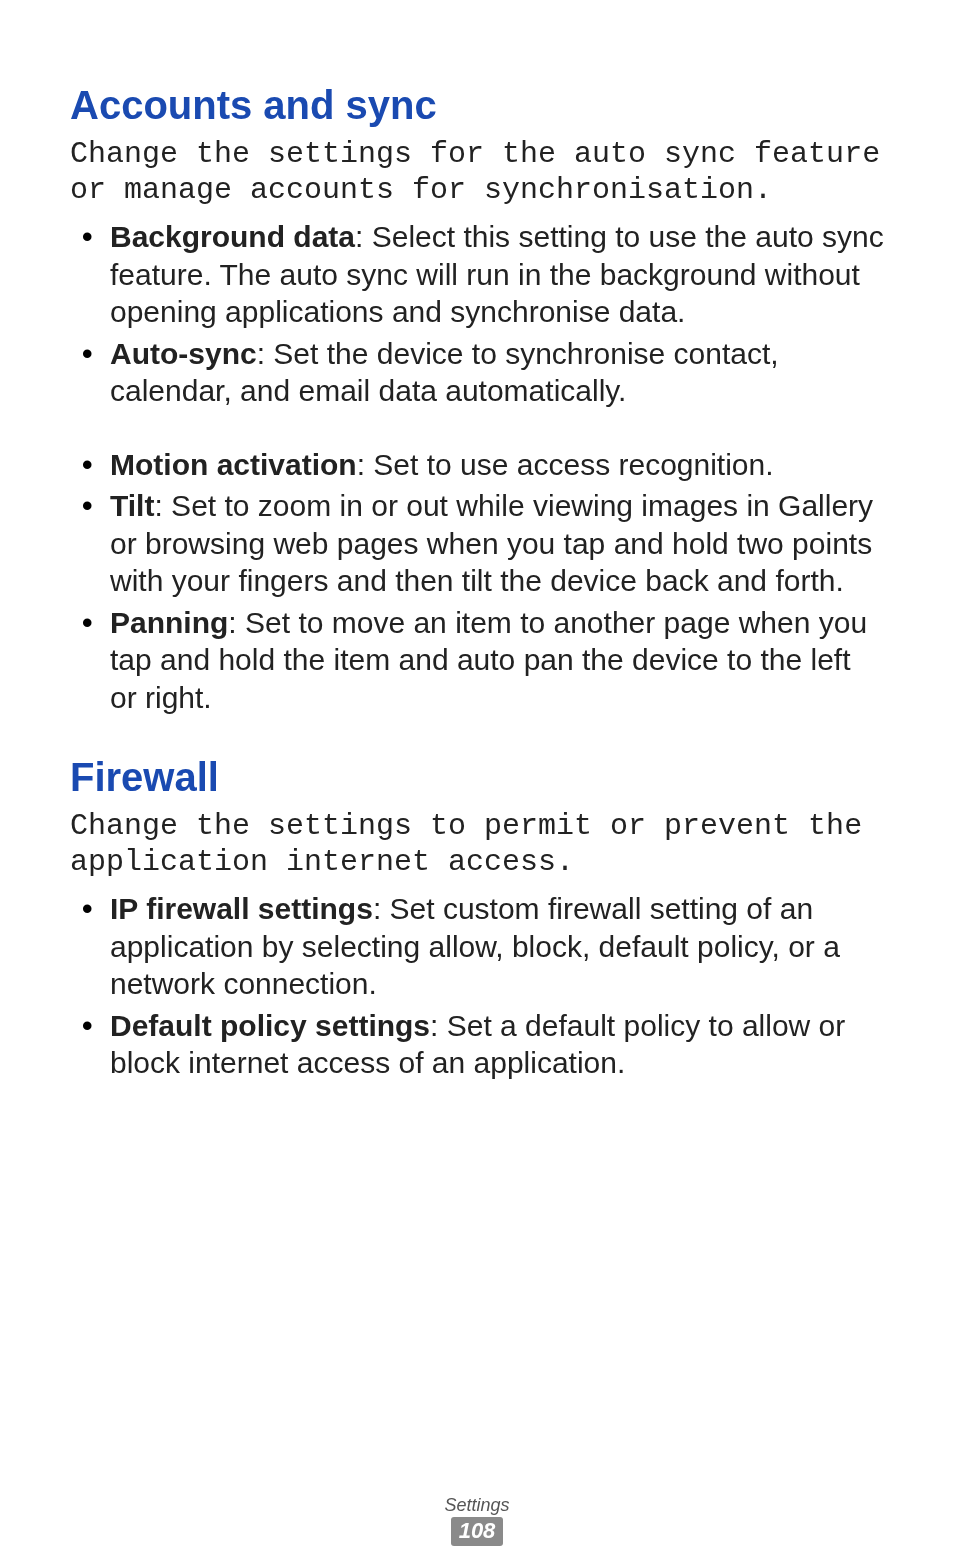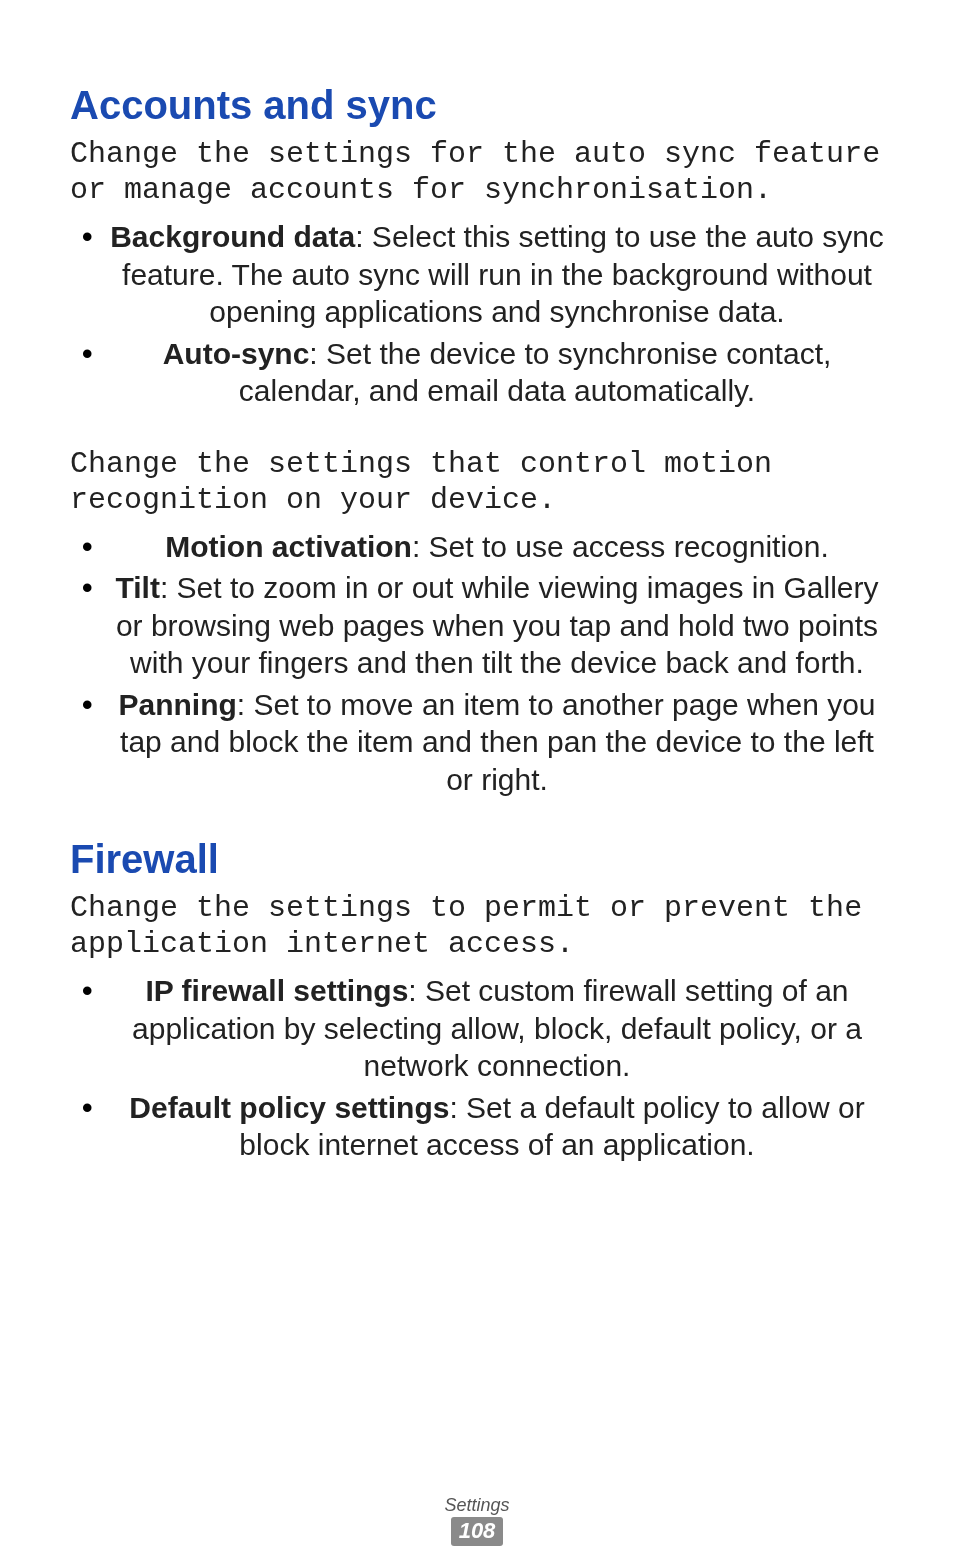--- a/index.html
+++ b/index.html
@@ -32,21 +32,20 @@
     line-height: 1.2;
     margin: 0 0 10px 0;
     font-weight: 400;
     color: #222;
     font-family: Liberation Mono, monospace;
   }
   ul.bullet-list {
     list-style: none;
     padding: 0;
     margin: 0 0 36px 0;
-    text-align: center;
   }
   ul.bullet-list li {
     position: relative;
     padding-left: 40px;
     font-size: 30px;
     line-height: 1.25;
     margin: 0 0 4px 0;
     color: #222;
   }
   ul.bullet-list li::before {
@@ -103,30 +102,29 @@
       <li>
         <span class="term">Background data</span><span>: Select this setting to use the auto sync feature. The auto sync will run in the background without opening applications and synchronise data.</span>
       </li>
       <li>
         <span class="term">Auto-sync</span><span>: Set the device to synchronise contact, calendar, and email data automatically.</span>
       </li>
     </ul>
   </div>
 
   <div class="section">
-    <p class="intro">Change the settings that control motion recognition on your device.</p>
     <ul class="bullet-list">
       <li>
         <span class="term">Motion activation</span><span>: Set to use access recognition.</span>
       </li>
       <li>
         <span class="term">Tilt</span><span>: Set to zoom in or out while viewing images in Gallery or browsing web pages when you tap and hold two points with your fingers and then tilt the device back and forth.</span>
       </li>
       <li>
-        <span class="term">Panning</span><span>: Set to move an item to another page when you tap and block the item and then pan the device to the left or right.</span>
+        <span class="term">Panning</span><span>: Set to move an item to another page when you tap and hold the item and auto pan the device to the left or right.</span>
       </li>
     </ul>
   </div>
 
   <div class="section">
     <h2 class="section-title">Firewall</h2>
     <p class="intro">Change the settings to permit or prevent the application internet access.</p>
     <ul class="bullet-list">
       <li>
         <span class="term">IP firewall settings</span><span>: Set custom firewall setting of an application by selecting allow, block, default policy, or a network connection.</span>

